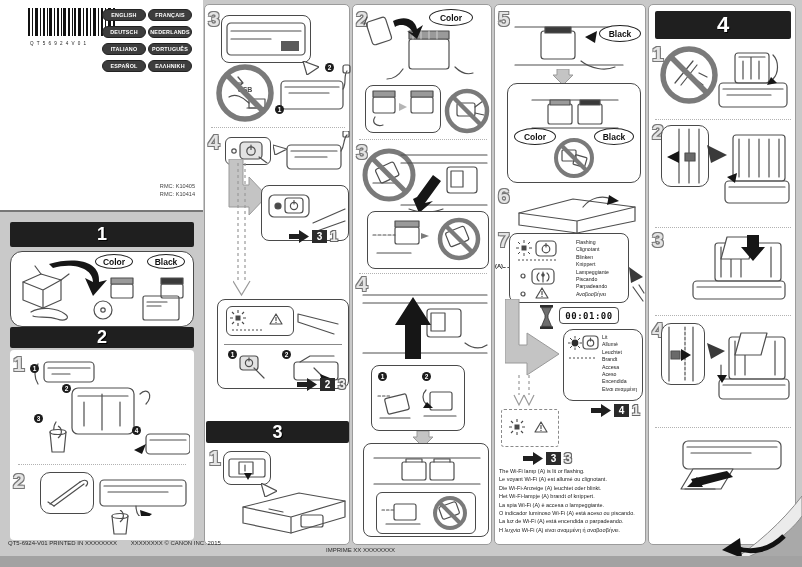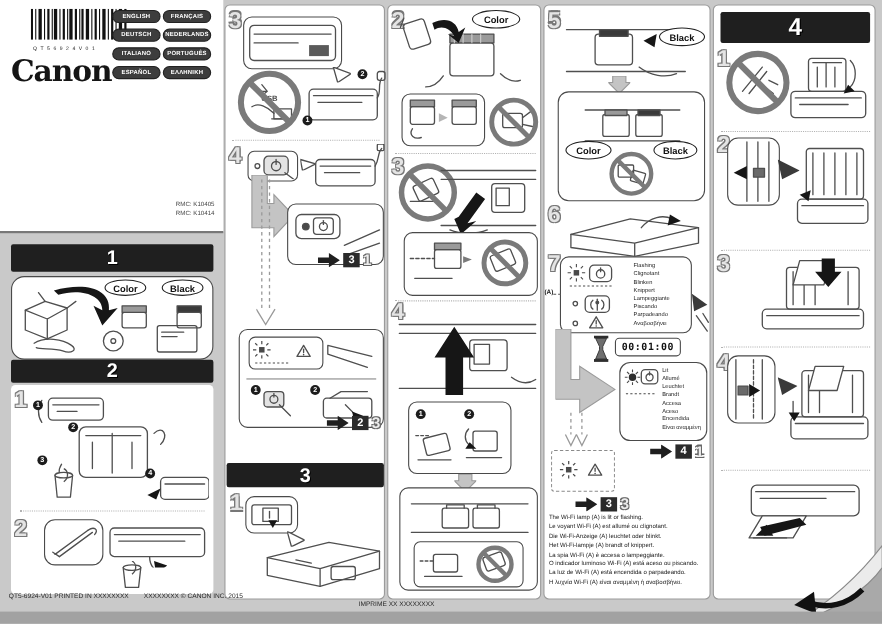--- a/index.html
+++ b/index.html
@@ -67,21 +67,20 @@
           <rect x="62" width="1" height="28"></rect>
         <rect x="65" width="3" height="28"></rect>
           <rect x="70" width="1" height="28"></rect>
           <rect x="73" width="2" height="28"></rect>
         <rect x="77" width="1" height="28"></rect>
           <rect x="80" width="3" height="28"></rect>
           <rect x="85" width="2" height="28"></rect>
       </g>
     </svg>
     <div class="bc-text" style="left:30px;top:41px">QT56924V01</div>
-    <div class="brand" style="left:10px;top:50px">Canon</div>
 
     <div class="langbtn" style="left:102px;top:9px">ENGLISH</div>
     <div class="langbtn" style="left:148px;top:9px">FRANÇAIS</div>
     <div class="langbtn" style="left:102px;top:26px">DEUTSCH</div>
     <div class="langbtn" style="left:148px;top:26px">NEDERLANDS</div>
     <div class="langbtn" style="left:102px;top:43px">ITALIANO</div>
     <div class="langbtn" style="left:148px;top:43px">PORTUGUÊS</div>
     <div class="langbtn" style="left:102px;top:60px">ESPAÑOL</div>
     <div class="langbtn" style="left:148px;top:60px">ΕΛΛΗΝΙΚΗ</div>
 

